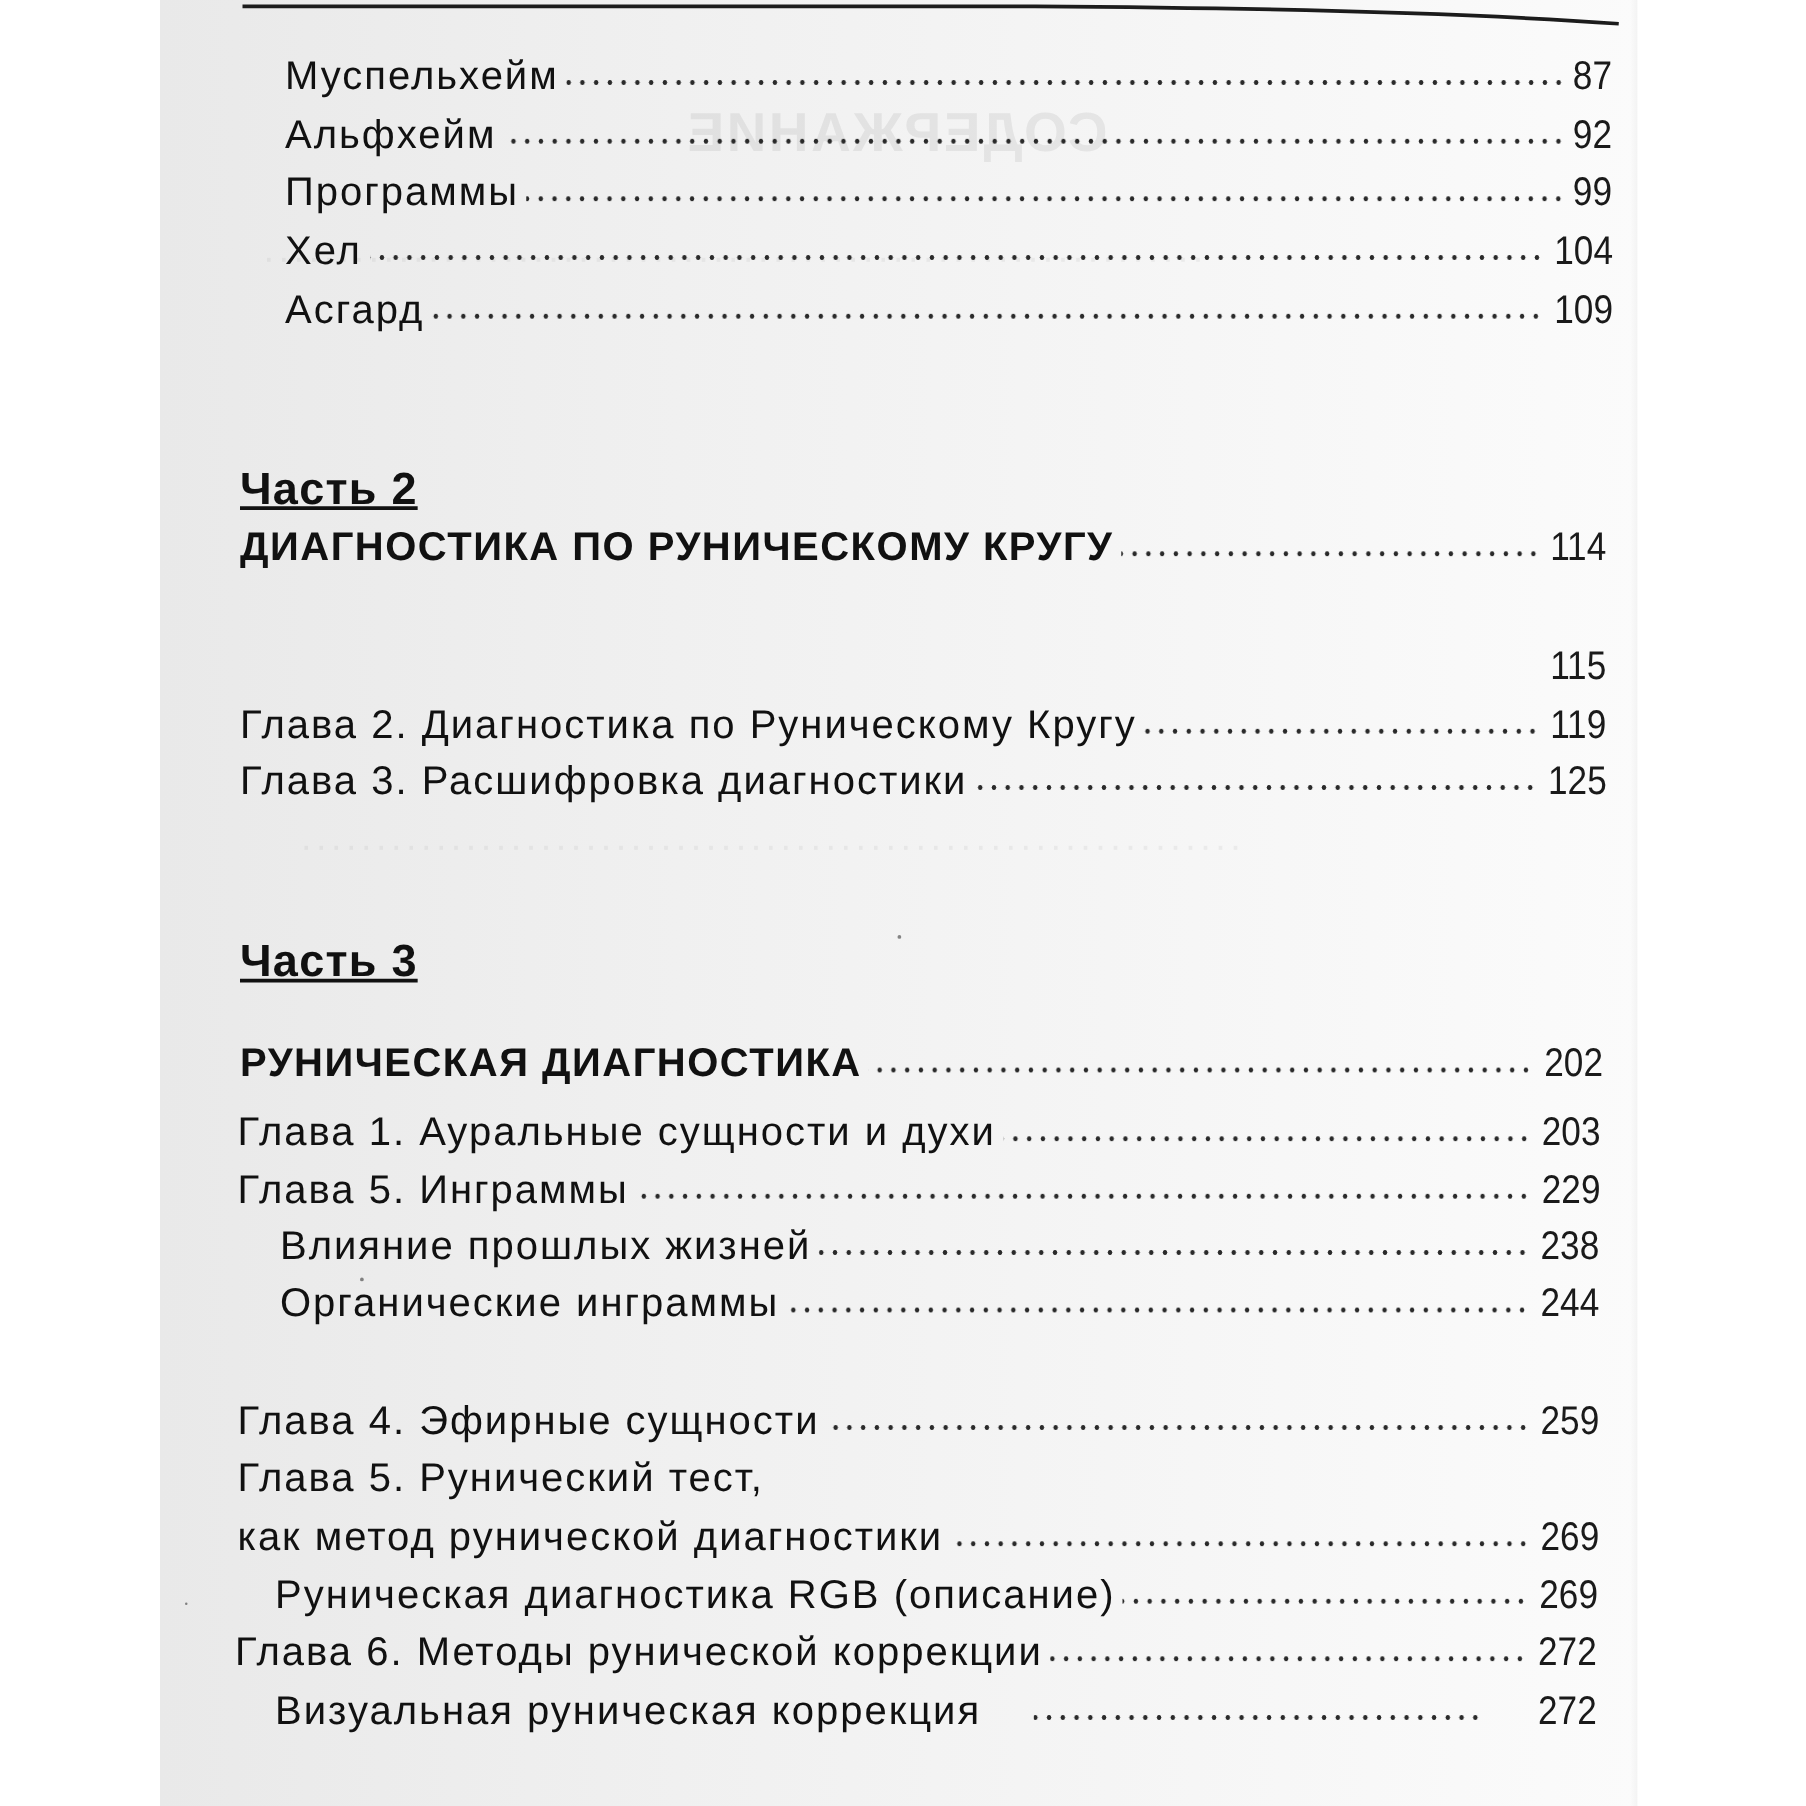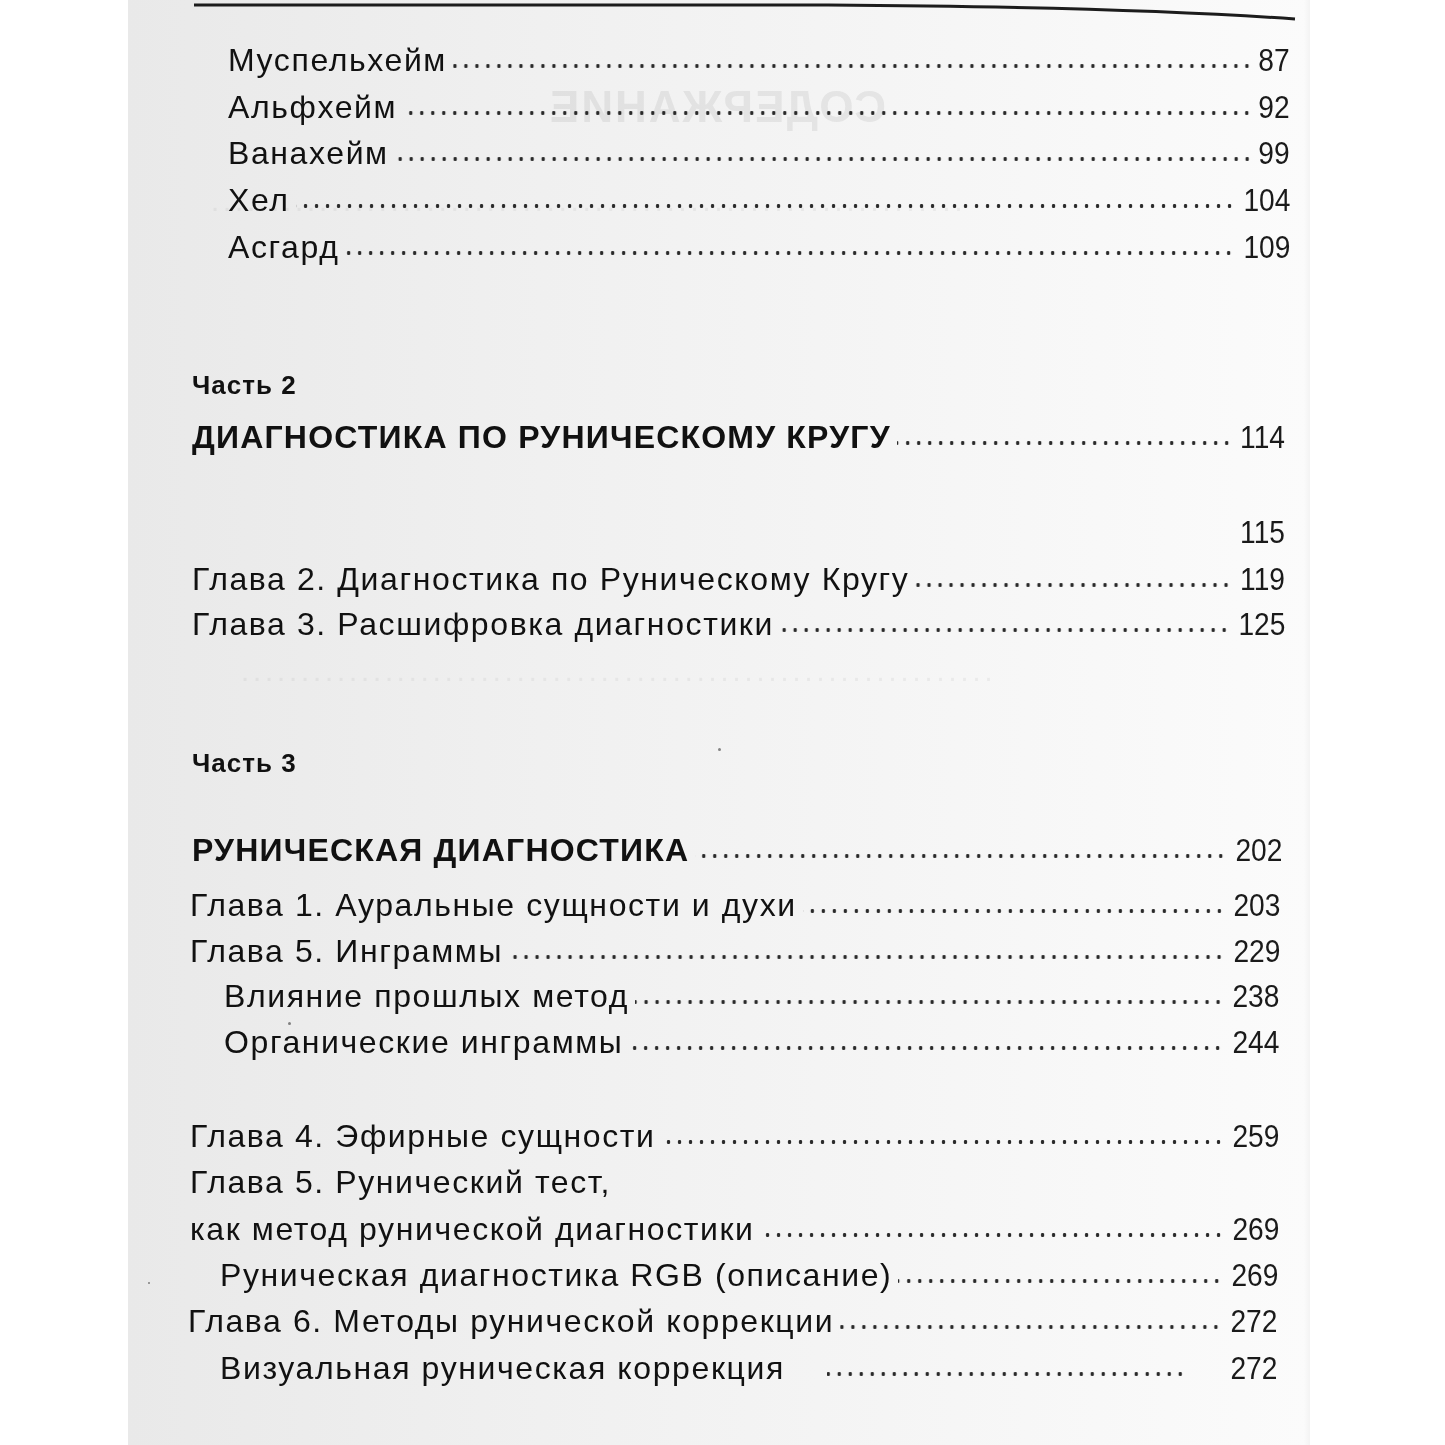--- a/index.html
+++ b/index.html
@@ -89,25 +89,26 @@
       font-family: "Liberation Sans Narrow", "Liberation Sans", sans-serif;
       font-size: 32px;
       letter-spacing: 0px;
       transform: scaleX(0.88);
       transform-origin: right center;
       padding-left: 2px;
       color: #1a1a1a;
     }
     .part-heading {
       position: absolute;
-      font-size: 26px;
+      font-size: 36px;
       font-weight: bold;
       color: #111111;
       letter-spacing: 1px;
       white-space: nowrap;
+      text-decoration: underline;
     }
     .bold .label {
       font-weight: bold;
       letter-spacing: 1.2px;
     }
     .bold .page-num {
       font-weight: normal;
     }
     .condensed-tail {
       display: inline-block;
@@ -141,21 +142,21 @@
     <span class="label">Муспельхейм</span>
     <span class="leader"></span>
     <span class="page-num">87</span>
   </div>
   <div class="toc-line" style="left:100px; top:89px; width:1062px;">
     <span class="label">Альфхейм</span>
     <span class="leader"></span>
     <span class="page-num">92</span>
   </div>
   <div class="toc-line" style="left:100px; top:135px; width:1062px;">
-    <span class="label">Ванахейм</span>
+    <span class="label">Программы</span>
     <span class="leader"></span>
     <span class="page-num">99</span>
   </div>
   <div class="toc-line" style="left:100px; top:182px; width:1062px;">
     <span class="label">Хел</span>
     <span class="leader"></span>
     <span class="page-num">104</span>
   </div>
   <div class="toc-line" style="left:100px; top:229px; width:1062px;">
     <span class="label">Асгард</span>
@@ -195,21 +196,21 @@
     <span class="label">Глава 1. Ауральные сущности и духи</span>
     <span class="leader"></span>
     <span class="page-num">203</span>
   </div>
   <div class="toc-line" style="left:62px; top:933px; width:1090px;">
     <span class="label">Глава 5. Инграммы</span>
     <span class="leader"></span>
     <span class="page-num">229</span>
   </div>
   <div class="toc-line" style="left:96px; top:978px; width:1055px;">
-    <span class="label">Влияние прошлых метод</span>
+    <span class="label">Влияние прошлых жизней</span>
     <span class="leader"></span>
     <span class="page-num">238</span>
   </div>
   <div class="toc-line" style="left:96px; top:1024px; width:1055px;">
     <span class="label">Органические инграммы</span>
     <span class="leader"></span>
     <span class="page-num">244</span>
   </div>
   <div class="toc-line" style="left:62px; top:1118px; width:1089px;">
     <span class="label">Глава 4. Эфирные сущности</span>

